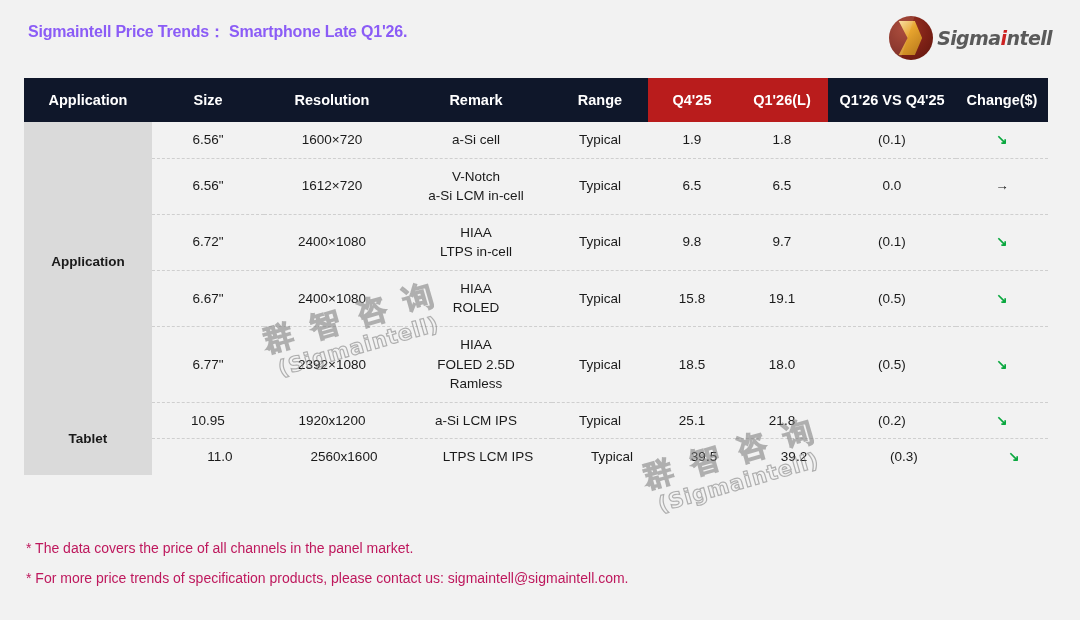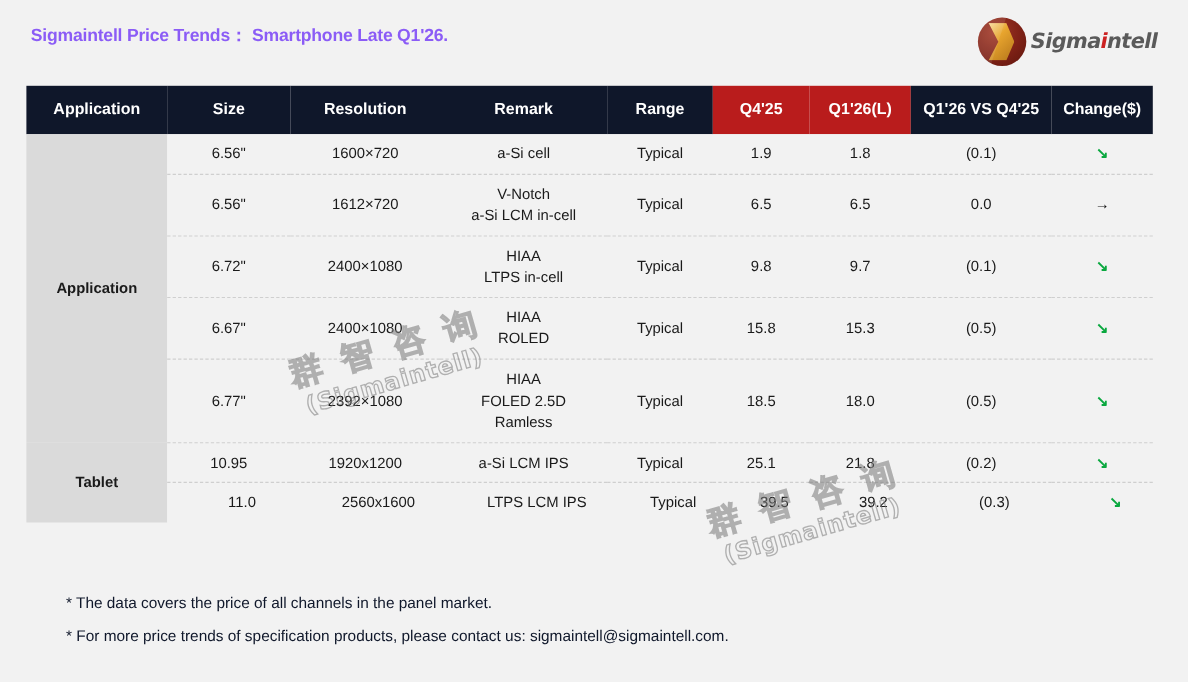--- a/index.html
+++ b/index.html
@@ -155,25 +155,24 @@
 
   
   .notes {
     position: absolute;
     left: 26px;
     top: 538px;
     width: 1020px;
   }
   .notes p {
     font-size: 14px;
-    color: #0f172a;
+    color: #be185d;
     line-height: 1.55;
     margin-bottom: 8px;
     white-space: nowrap;
-    margin-left: 34px;
   }
 </style>
 </head>
 <body>
 
 <div class="page-header">
   <div class="title">Sigmaintell Price Trends：  Smartphone Late Q1'26.</div>
 
   <div class="logo">
     <div class="logo-mark"></div>
@@ -239,21 +238,21 @@
           <td>9.7</td>
           <td class="neg">(0.1)</td>
           <td class="arrow-cell"><span class="arrow-down">↘</span></td>
         </tr>
         <tr>
           <td>6.67"</td>
           <td>2400×1080</td>
           <td>HIAA<br>ROLED</td>
           <td>Typical</td>
           <td>15.8</td>
-          <td>15.3</td>
+          <td>19.1</td>
           <td class="neg">(0.5)</td>
           <td class="arrow-cell"><span class="arrow-down">↘</span></td>
         </tr>
         <tr>
           <td>6.77"</td>
           <td>2392×1080</td>
           <td>HIAA<br>FOLED 2.5D<br>Ramless</td>
           <td>Typical</td>
           <td>18.5</td>
           <td>18.0</td>

